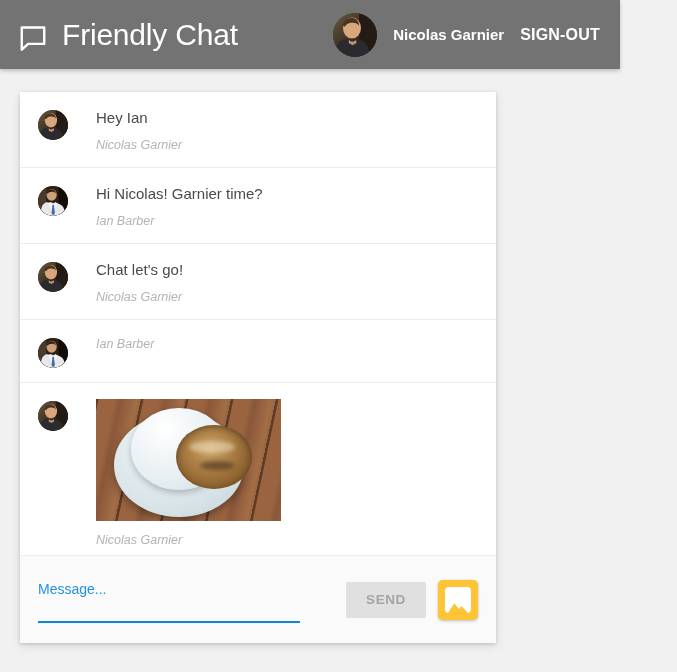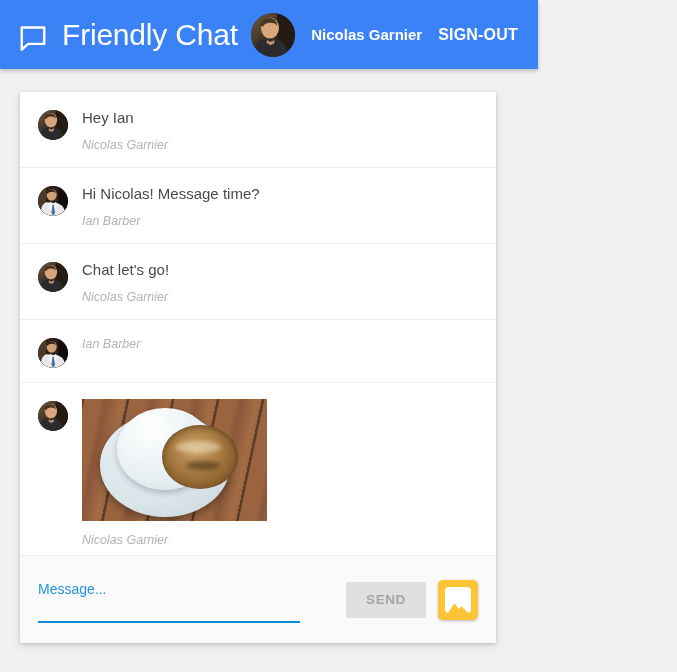--- a/index.html
+++ b/index.html
@@ -14,23 +14,23 @@
     background: #F1F1F1;
     font-family: "Liberation Sans", sans-serif;
     overflow: hidden;
     position: relative;
   }
 
   
   .app-bar {
     position: absolute;
     top: 0; left: 0;
-    width: 538px;
+    width: 620px;
     height: 69px;
-    background: #3b82f6;
+    background: #737373;
     box-shadow: 0 2px 4px rgba(0,0,0,0.22);
     display: flex;
     align-items: center;
     padding: 0 20px 0 18px;
     z-index: 5;
   }
   .brand {
     display: flex;
     align-items: center;
     gap: 14px;
@@ -94,21 +94,21 @@
   }
 
   .messages {
     flex: 1 1 auto;
     overflow: hidden;
     padding: 0 0 0 0;
   }
   .message {
     display: flex;
     align-items: flex-start;
-    gap: 14px;
+    gap: 28px;
     padding: 16px 22px 14px 18px;
     border-bottom: 1px solid #EDEDED;
   }
   .message:last-child { border-bottom: 1px solid #EDEDED; }
   .avatar.msg { width: 30px; height: 30px; margin-top: 2px; }
   .msg-body {
     flex: 1 1 auto;
     min-width: 0;
   }
   .msg-text {
@@ -215,22 +215,22 @@
     display: flex;
     align-items: center;
     padding: 0 18px 0 18px;
     gap: 12px;
   }
   .field {
     flex: 1 1 auto;
     position: relative;
     height: 46px;
     display: flex;
-    flex-direction: row;
-    justify-content: flex-end;
+    flex-direction: column;
+    justify-content: flex-start;
     max-width: 292px;
   }
   .field-label {
     color: #2293E0;
     font-size: 14px;
     line-height: 18px;
     padding-top: 3px;
   }
   .field-input {
     border: none;
@@ -374,21 +374,21 @@
             <rect x="30" y="0" width="14" height="44" fill="#120d09"></rect>
             <ellipse cx="20" cy="13" rx="7.5" ry="8.5" fill="#cf9f79"></ellipse>
             <path d="M12.6 11c.8-5 5.2-6.6 8.4-6 3.2.6 4.8 3 5 6-1.4-1.6-3.4-2.6-6.2-2.4-2 .2-4.2.8-5.4 2.4z" fill="#2f2016"></path>
             <path d="M12 24c-4.4 2.2-7 6-7.6 11.4-.3 3-0.4 5.6-0.4 8.6h36c0-4-0.6-9-2.8-12.6-2-3.2-5.4-5.2-9.6-6z" fill="#e8e8ea"></path>
             <path d="M19 23.5l3 5 3-5 4 2-7 17-7-17z" fill="#f4f4f6"></path>
             <path d="M21.2 27.5h2.1l1.6 12-2.6 4-2.6-4z" fill="#4a6fa5"></path>
           </g>
         </svg>
       </span>
       <div class="msg-body">
-        <div class="msg-text">Hi Nicolas! Message time?</div>
+        <div class="msg-text">Hi Nicolas! Garnier time?</div>
         <div class="msg-author">Ian Barber</div>
       </div>
     </div>
 
     <div class="message">
       <span class="avatar msg">
         <svg width="30" height="30" viewBox="0 0 44 44" aria-hidden="true">
           <g clip-path="url(#hdrClip)">
             <rect width="44" height="44" fill="url(#bgWall)"></rect>
             <rect x="26" y="0" width="18" height="44" fill="#241c14"></rect>

